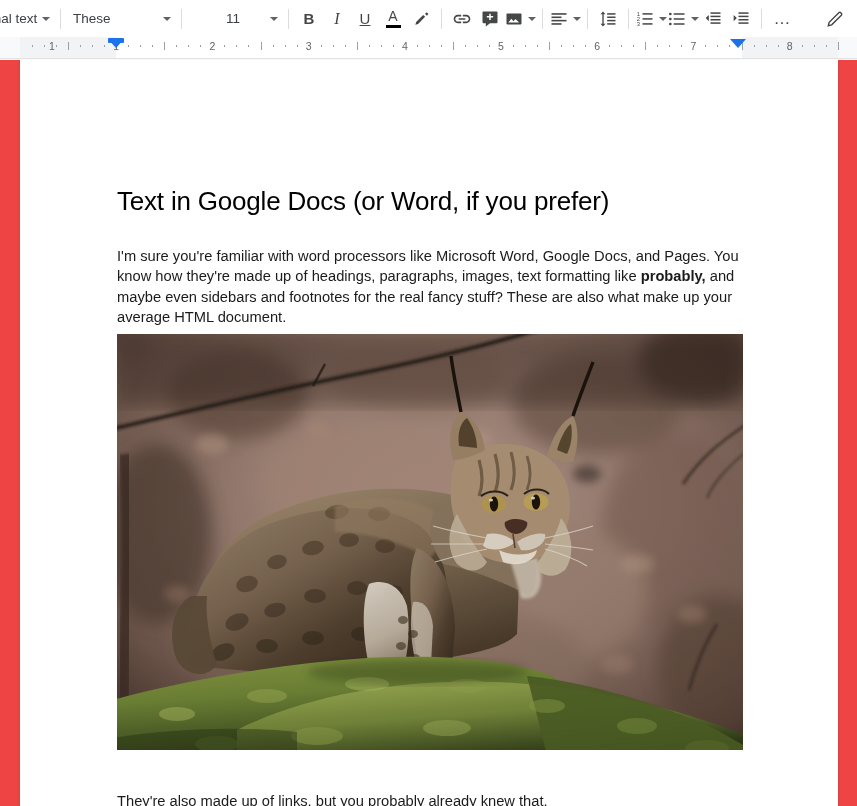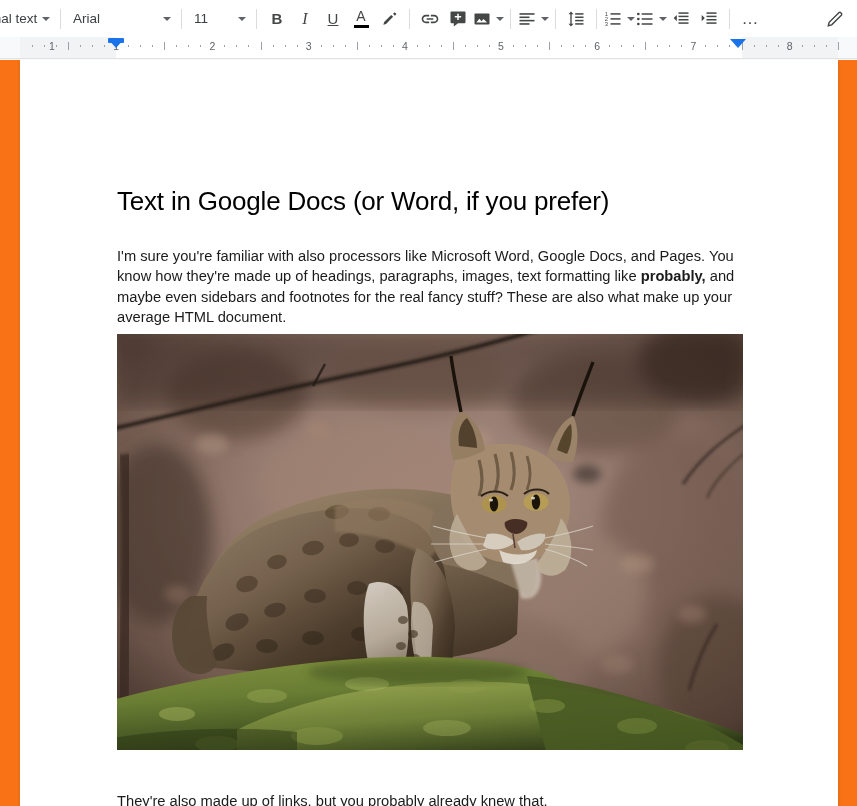--- a/index.html
+++ b/index.html
@@ -44,21 +44,21 @@
     height: 28px; padding: 0 4px 0 6px;
     border-radius: 4px; cursor: pointer;
     color: #3c4043; font-size: 13.5px;
     flex: none;
   }
   .combo .lbl { overflow: hidden; }
   #style-combo { width: 70px; margin-left: -16px; }
   #style-combo .lbl { width: 48px; }
   #font-combo { width: 108px; }
   #font-combo .lbl { flex: 1; }
-  #size-combo { width: 62px; }
+  #size-combo { width: 62px; margin-left: 32px; }
   #size-combo .lbl { flex: 1; }
 
   .tb-txt {
     font-size: 15px; font-weight: bold; color: #444746;
     line-height: 1; user-select: none;
   }
   .tb-txt.ital { font-style: italic; font-weight: normal; font-family: "Liberation Serif", serif; font-size:16px;}
   .tb-txt.under { text-decoration: underline; font-weight: normal; font-size: 15px;}
   .colorA {
     position: relative; display: inline-flex; flex-direction: column;
@@ -101,21 +101,21 @@
   }
   .indent-bar {
     position: absolute; top: 1px; width: 16px; height: 5px;
     background: #1a73e8; border-radius: 1px; cursor: pointer;
   }
 
   
   #canvas {
     position: absolute; top: 60px; left: 0;
     width: 857px; height: 746px;
-    background: #f97316;
+    background: #ef4444;
     overflow: hidden;
   }
   #page {
     position: absolute; top: 0; left: 20px;
     width: 818px; height: 900px;
     background: #ffffff;
     box-shadow: 0 1px 3px rgba(60,64,67,0.25);
   }
   #doc-body { position: absolute; left: 97px; top: 0; width: 626px; }
 
@@ -155,21 +155,21 @@
 <div id="toolbar">
 
   <div class="tb-group">
     <div class="combo" id="style-combo">
       <span class="lbl">mal text</span>
       <span class="dd-arrow"></span>
     </div>
     <span class="tb-sep"></span>
 
     <div class="combo" id="font-combo">
-      <span class="lbl">Arial</span>
+      <span class="lbl">These</span>
       <span class="dd-arrow"></span>
     </div>
     <span class="tb-sep"></span>
 
     <div class="combo" id="size-combo">
       <span class="lbl">11</span>
       <span class="dd-arrow"></span>
     </div>
     <span class="tb-sep"></span>
   </div>
@@ -398,21 +398,21 @@
   <div class="indent-marker" style="left:108px;"></div>
   <div class="indent-marker" style="left:730px;"></div>
 </div>
 
 <div id="canvas">
   <div id="page">
     <div id="doc-body">
 
       <h1 id="doc-title">Text in Google Docs (or Word, if you prefer)</h1>
 
-      <p id="para-1"><span>I'm sure you're familiar with also processors like Microsoft Word, Google Docs, and Pages. You know how they're made up of headings, paragraphs, images, text formatting like </span><b>probably,</b><span> and maybe even sidebars and footnotes for the real fancy stuff? These are also what make up your average HTML document.</span></p>
+      <p id="para-1"><span>I'm sure you're familiar with word processors like Microsoft Word, Google Docs, and Pages. You know how they're made up of headings, paragraphs, images, text formatting like </span><b>probably,</b><span> and maybe even sidebars and footnotes for the real fancy stuff? These are also what make up your average HTML document.</span></p>
 
       <div id="photo">
         <svg viewBox="0 0 626 416" preserveAspectRatio="none">
           <defs>
             <radialGradient id="bgGrad" cx="52%" cy="40%" r="78%">
               <stop offset="0%" stop-color="#b2968a"></stop>
               <stop offset="42%" stop-color="#9a7e72"></stop>
               <stop offset="75%" stop-color="#6e564b"></stop>
               <stop offset="100%" stop-color="#3a2a23"></stop>
             </radialGradient>

